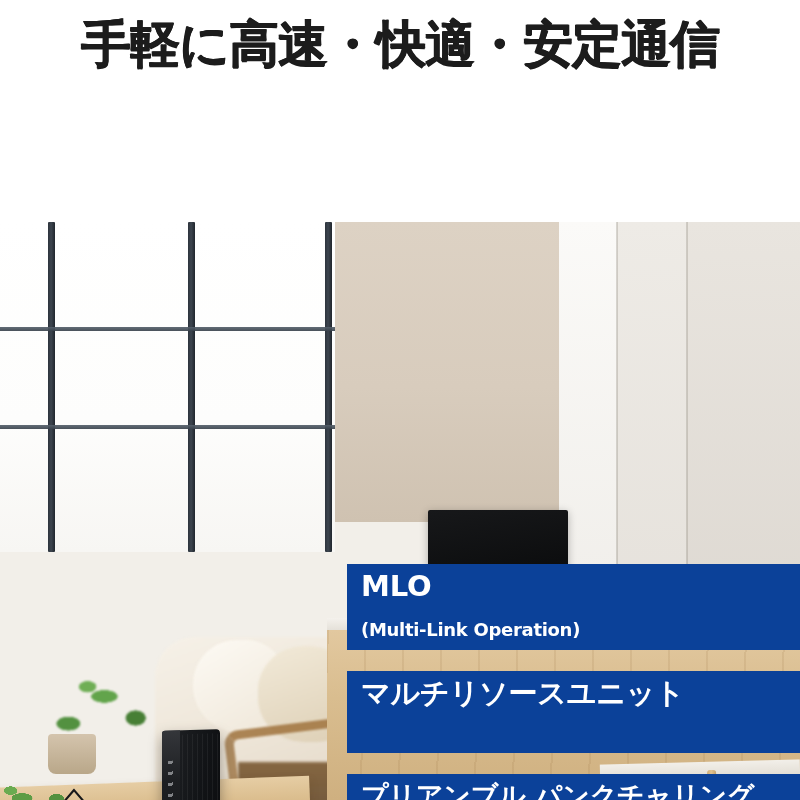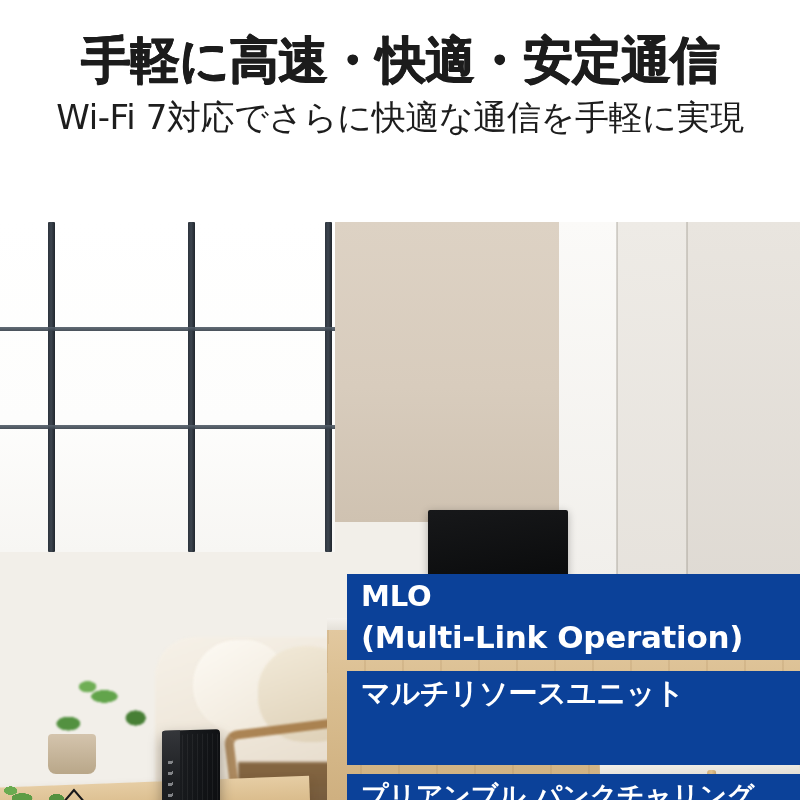--- a/index.html
+++ b/index.html
@@ -11,21 +11,21 @@
     overflow:hidden;
     -webkit-font-smoothing:antialiased;
   }
   #page{position:relative;width:800px;height:800px;background:#fff;overflow:hidden;}
 
   
   .header{
     position:absolute;left:0;top:0;width:800px;height:222px;
     background:#ffffff;z-index:40;
     display:flex;flex-direction:column;align-items:center;
-    justify-content:flex-start;padding-top:34px;box-sizing:border-box;
+    justify-content:flex-start;padding-top:18px;box-sizing:border-box;
   }
   .headline{
     font-size:50px;line-height:1.06;
     font-weight:700;color:#1c1c1c;
     letter-spacing:-0.5px;
     font-family:"DejaVu Sans","Liberation Sans",sans-serif;
     white-space:nowrap;
     transform:scaleX(0.99);
     text-shadow:0.6px 0 0 #1c1c1c, -0.6px 0 0 #1c1c1c, 0 0.5px 0 #1c1c1c;
   }
@@ -219,38 +219,37 @@
     padding:7px 0 9px 14px;
     box-sizing:border-box;
     z-index:30;
   }
   .band .l1{
     font-size:29px;line-height:1.09;font-weight:700;
     letter-spacing:-0.2px;white-space:nowrap;
     font-family:"DejaVu Sans","Liberation Sans",sans-serif;
   }
   .band .l2{
-    font-size:31px;line-height:1.12;font-weight:700;
-    letter-spacing:-0.3px;white-space:nowrap;margin-top:7px;
+    font-size:18px;line-height:1.12;font-weight:700;
+    letter-spacing:-0.3px;white-space:nowrap;margin-top:17px;
     font-family:"DejaVu Sans","Liberation Sans",sans-serif;
   }
-  #band-1{top:352px;height:86px;}
-  #band-2{top:449px;height:94px;}
+  #band-1{top:342px;height:86px;}
+  #band-2{top:449px;height:82px;}
   #band-3{top:552px;height:82px;}
   #band-3 .l1{font-size:27px;}
 </style>
 </head>
 <body>
 
 <div id="page">
 
   <div class="header">
     <div class="headline">手軽に高速・快適・安定通信</div>
     <div class="sub">
-      <div>Wi-Fi 7対応でさらに快適な通信を手軽に実現</div>
     </div>
   </div>
 
   <div class="photo">
 
     <div class="wall-beige"></div>
     <div class="wall-white-a"></div>
     <div class="wall-white-b"></div>
     <div class="wall-white-c"></div>
     <div class="wall-seam" style="left:616px"></div>

